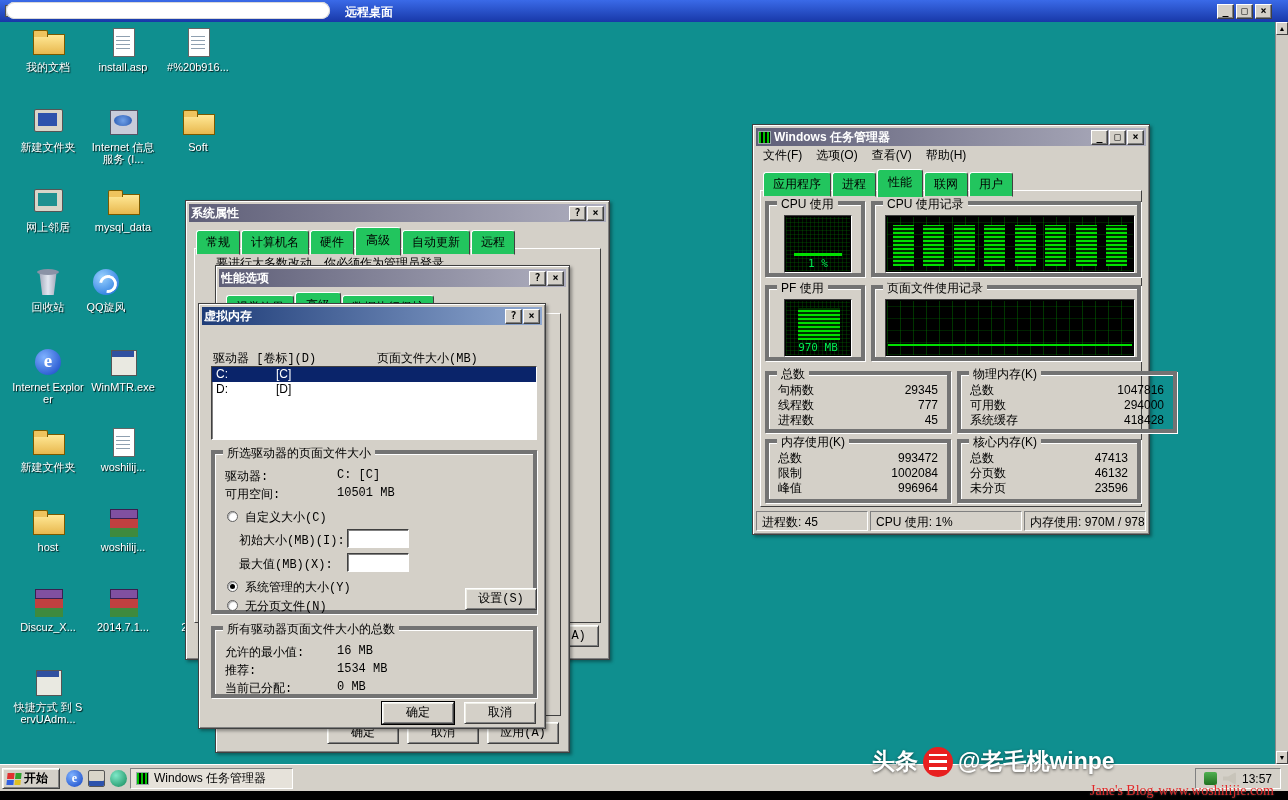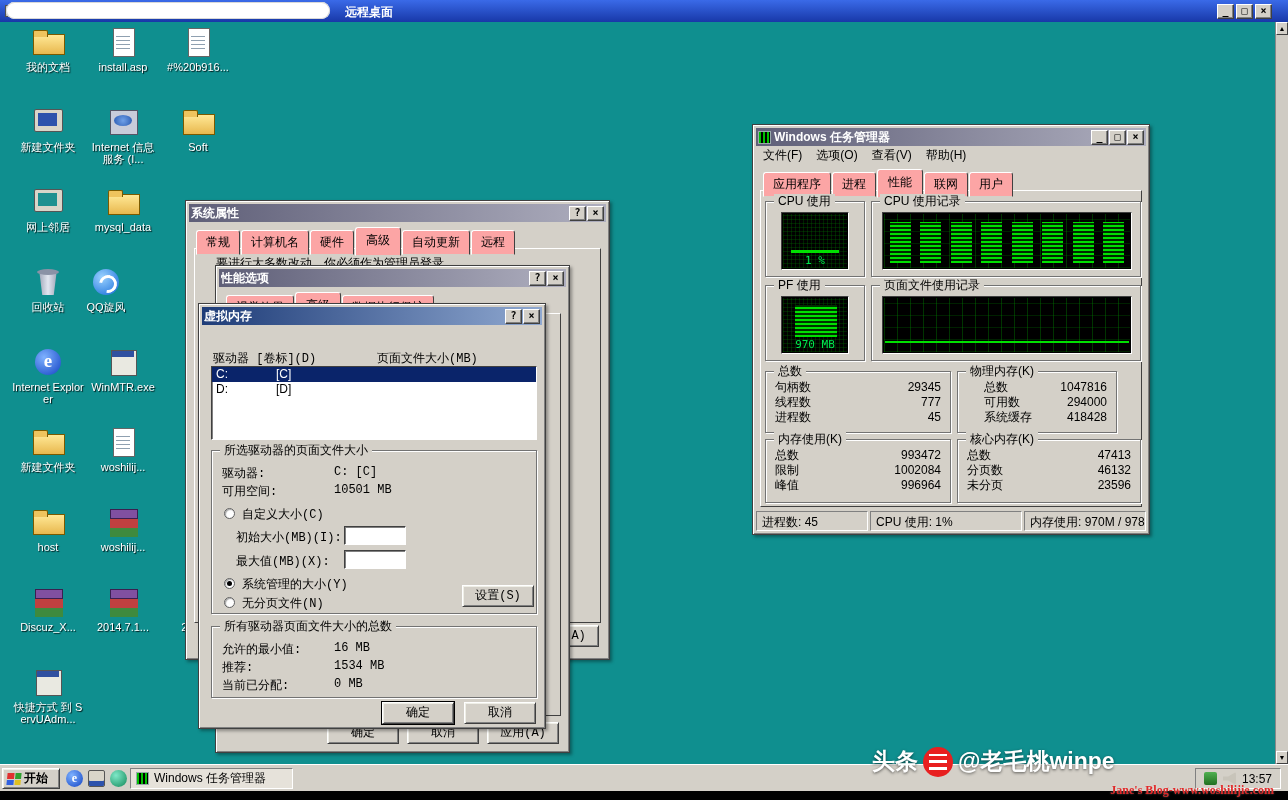--- a/index.html
+++ b/index.html
@@ -87,28 +87,28 @@
   .titlebar.inactive { background:linear-gradient(90deg,#5F5F78,#AEAEBE); }
   .tb-title { flex:1; white-space:nowrap; overflow:hidden; }
   .tb-btns { display:flex; gap:1px; }
   .tb-appicon { width:13px; height:13px; background:#000; border:1px solid #9AA;
                 background-image:repeating-linear-gradient(90deg,#00C000 0 2px,#000 2px 4px); }
 
   .menubar { position:absolute; left:3px; top:21px; right:3px; height:18px; display:flex; align-items:center; }
   .menu-item { padding:1px 7px; }
 
   .tabstrip { position:absolute; height:22px; white-space:nowrap; z-index:3; }
-  .tab { position:relative; display:inline-block; padding:3px 9px; background:#fca5a5;
+  .tab { position:relative; display:inline-block; padding:3px 9px; background:#22c55e;
          border:1px solid; border-color:#FFF #404040 #D4D0C8 #FFF; border-radius:3px 3px 0 0;
          top:2px; margin-right:1px; }
   .tab.active { top:0; padding:4px 10px 6px; }
   .tabpanel { position:absolute; border:1px solid; border-color:#FFF #404040 #404040 #FFF;
               background:#D4D0C8; z-index:1; }
 
-  .group { position:absolute; border:1px solid #737373;
+  .group { position:absolute; border:4px solid #737373;
            box-shadow:inset 1px 1px 0 #FFF, 1px 1px 0 #FFF; z-index:4; }
   .group-label { position:absolute; top:-8px; left:8px; background:#D4D0C8; padding:0 4px;
                  line-height:14px; white-space:nowrap; }
 
   .btn { position:absolute; height:22px; background:#D4D0C8; border:1px solid;
          border-color:#FFF #404040 #404040 #FFF;
          box-shadow:inset 1px 1px 0 #EFEFE7, inset -1px -1px 0 #808080;
          text-align:center; line-height:20px; z-index:5;font-family:Liberation Mono, monospace; }
   .btn.default { outline:1px solid #000; }
 
@@ -185,22 +185,22 @@
 
   .bottom-strip { position:absolute; left:0; top:791px; width:1288px; height:9px; background:#000; z-index:41; }
 
   
   .wm-main { position:absolute; left:872px; top:746px; z-index:60; display:flex; align-items:center;
              gap:5px; color:#FFF; font-size:23px; font-weight:bold; white-space:nowrap;
              text-shadow:0 1px 3px rgba(0,0,0,.6); }
   .wm-logo { width:30px; height:30px; border-radius:50%; background:#E82020; position:relative; }
   .wm-logo::after { content:''; position:absolute; left:6px; top:7px; width:18px; height:16px;
       background:repeating-linear-gradient(0deg,#FFF 0 3px,#E82020 3px 7px); }
-  .wm-sub { position:absolute; right:14px; top:783px; z-index:61; color:#E02828; font-weight:bold;
-            font-size:12px; font-family:"Liberation Serif",serif; text-shadow:0 0 2px rgba(255,255,255,.4); }
+  .wm-sub { position:absolute; right:14px; top:783px; z-index:61; color:#E02828; font-weight:normal;
+            font-size:14px; font-family:"Liberation Serif",serif; text-shadow:0 0 2px rgba(255,255,255,.4); }
 
   .note-text { position:absolute; white-space:nowrap; }
 </style>
 </head>
 <body>
 
 <div class="stage">
 
   <div class="conn-bar">
     <div class="conn-pin"></div>
@@ -459,21 +459,21 @@
 
     <div class="tm-stats" style="position:absolute; inset:0;" id="tm-stats">
         <div class="group" style="left: 12px; top: 246px; width: 186px; height: 62px;">
           <div class="group-label">总数</div>
           <div style="padding-top: 8px;">
             <div class="stat-row"><span>句柄数</span><span class="stat-val">29345</span></div>
             <div class="stat-row"><span>线程数</span><span class="stat-val">777</span></div>
             <div class="stat-row"><span>进程数</span><span class="stat-val">45</span></div>
           </div>
         </div>
-        <div class="group" style="left: 204px; top: 246px; width: 160px; height: 62px; padding-left: 17px;">
+        <div class="group" style="left: 204px; top: 246px; width: 220px; height: 62px;">
           <div class="group-label">物理内存(K)</div>
           <div style="padding-top: 8px;">
             <div class="stat-row"><span>总数</span><span class="stat-val">1047816</span></div>
             <div class="stat-row"><span>可用数</span><span class="stat-val">294000</span></div>
             <div class="stat-row"><span>系统缓存</span><span class="stat-val">418428</span></div>
           </div>
         </div>
         <div class="group" style="left: 12px; top: 314px; width: 186px; height: 64px;">
           <div class="group-label">内存使用(K)</div>
           <div style="padding-top: 8px;">

